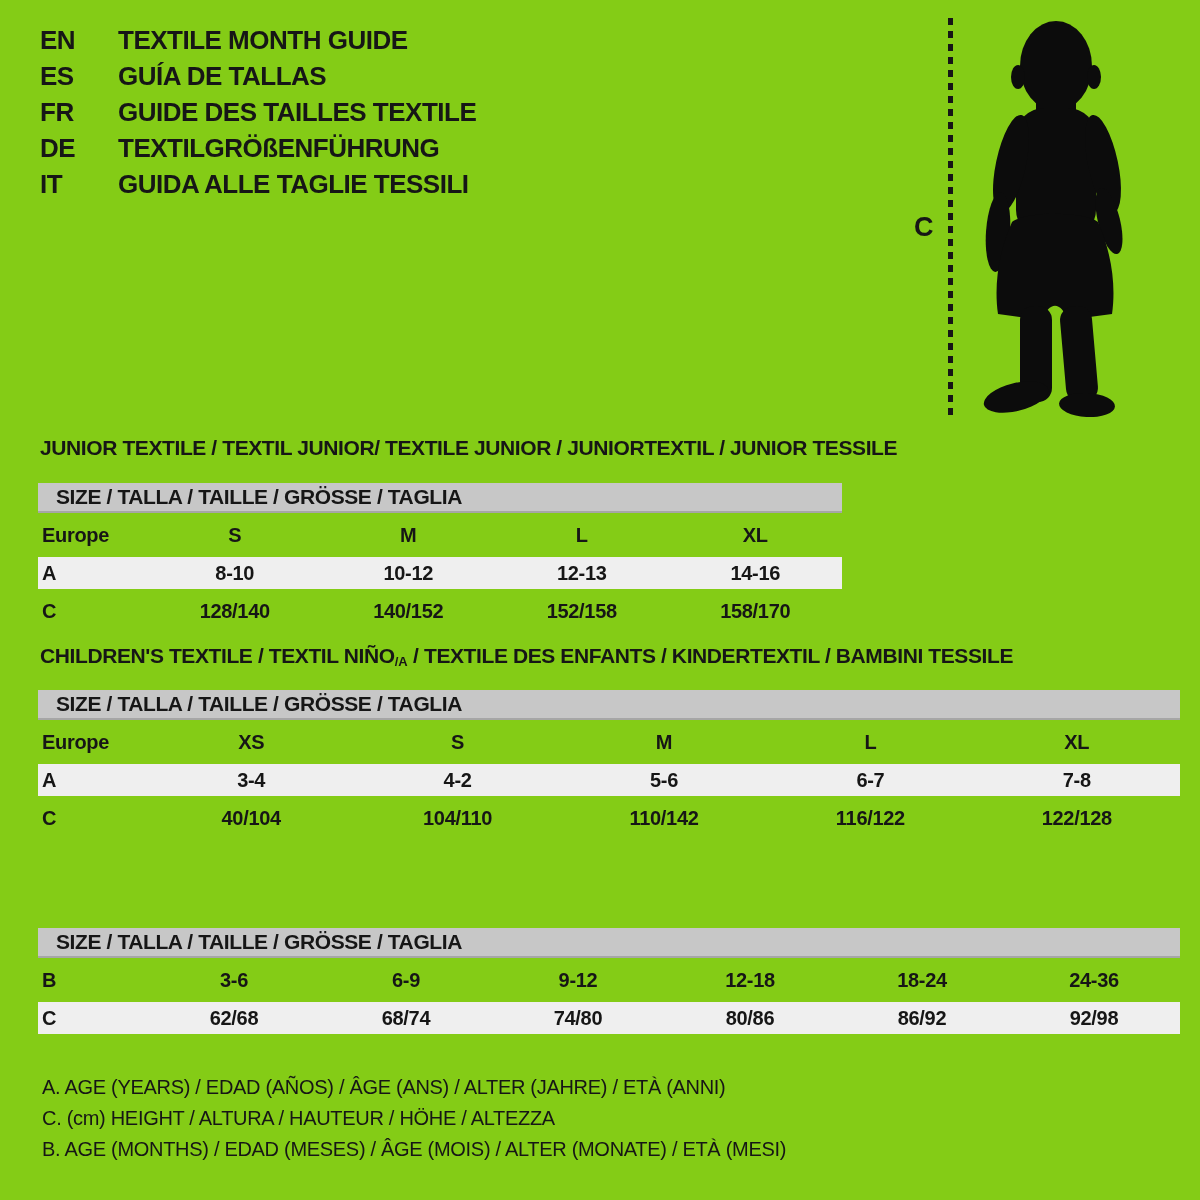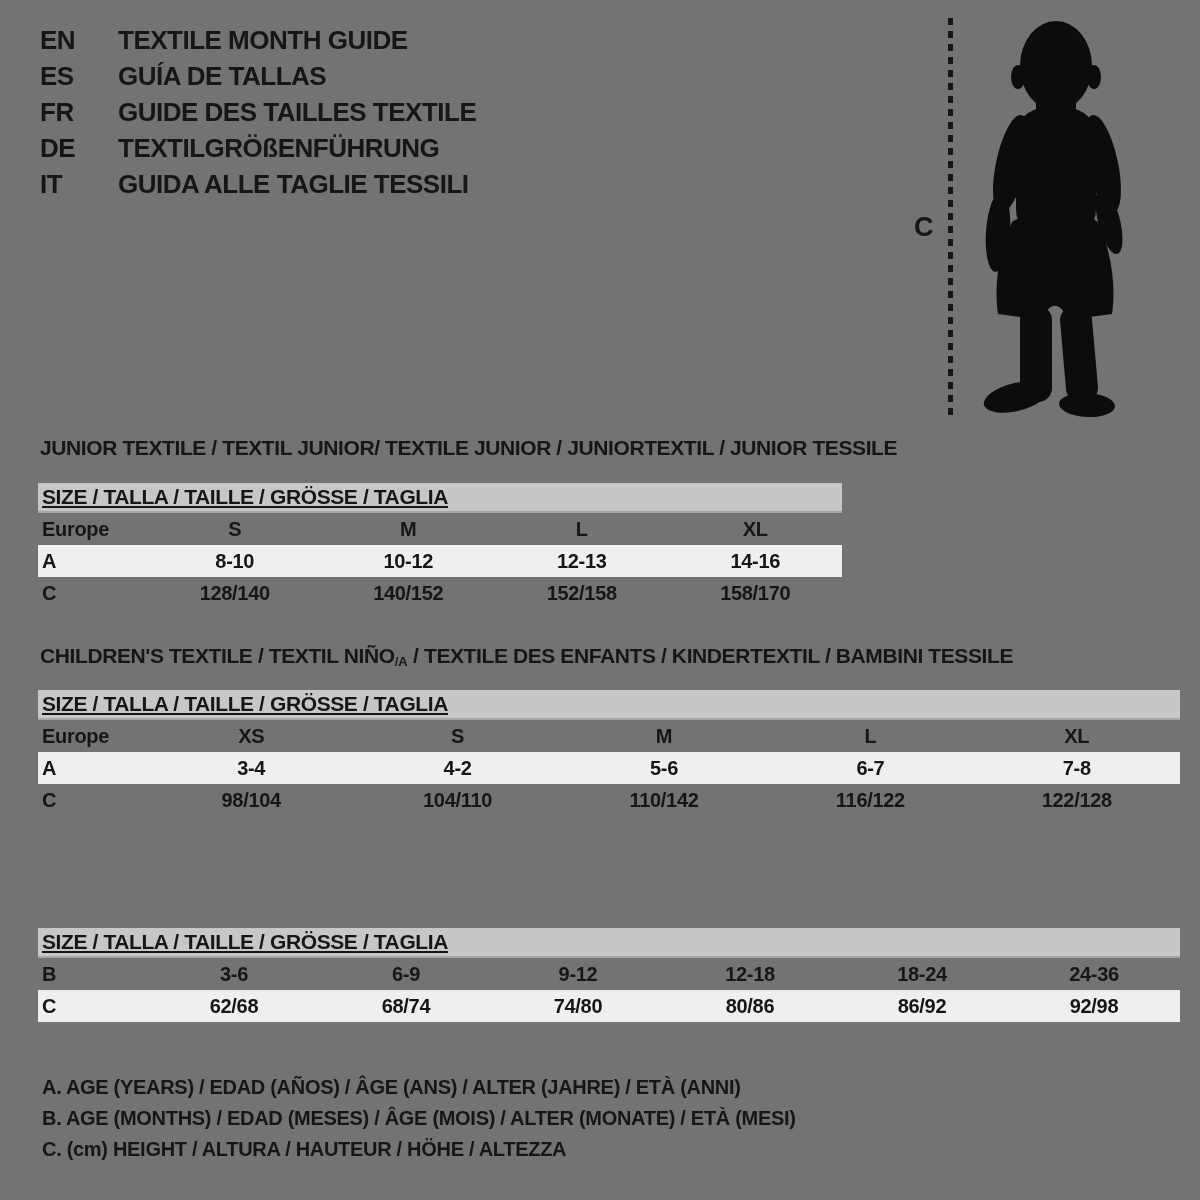--- a/index.html
+++ b/index.html
@@ -3,21 +3,21 @@
 <meta charset="utf-8">
 <style>
   :root{
     --ink:#161616;
     --bar:#c7c7c7;
     --bar-edge:#a6a6a6;
     --shade:#efefef;
   }
   html,body{margin:0;padding:0;background:#ffffff;}
   .page{
-    position:relative;width:1200px;height:1200px;background:#737373;
+    position:relative;width:1200px;height:1200px;background:#84cc16;
     font-family:"Liberation Sans", sans-serif;color:var(--ink);overflow:hidden;
   }
   
   .lang-block{position:absolute;left:40px;top:22px;}
   .lang-row{display:flex;height:36px;align-items:center;}
   .lang-code{width:78px;font-size:26px;font-weight:bold;letter-spacing:-0.5px;}
   .lang-title{font-size:26px;font-weight:bold;letter-spacing:-0.5px;white-space:pre;}
   
   .measure-line{
     position:absolute;left:948px;top:18px;width:5px;height:398px;
@@ -25,34 +25,34 @@
   }
   .c-label{position:absolute;left:914px;top:212px;font-size:27px;font-weight:bold;}
   .silhouette{position:absolute;left:966px;top:14px;}
   
   .sec-title{position:absolute;margin:0;font-size:21px;font-weight:bold;letter-spacing:-0.4px;white-space:pre;}
   .title-sub{font-size:13px;vertical-align:-3px;letter-spacing:0;}
   .two-line{line-height:30px;}
   
   .tbl{position:absolute;left:38px;}
   .thead{
-    height:30px;display:flex;align-items:center;padding-left:4px;box-sizing:border-box;
+    height:30px;display:flex;align-items:center;padding-left:18px;box-sizing:border-box;
     background:var(--bar);border-bottom:2px solid var(--bar-edge);
-    font-size:21px;font-weight:bold;letter-spacing:-0.4px;text-decoration:underline;
+    font-size:21px;font-weight:bold;letter-spacing:-0.4px;
   }
-  .trow{display:grid;height:32px;align-items:center;font-size:20px;font-weight:bold;letter-spacing:-0.3px;}
+  .trow{display:grid;height:32px;align-items:center;font-size:20px;font-weight:bold;letter-spacing:-0.3px;margin-top:6px;}
   .cols5{grid-template-columns:110px repeat(4,1fr);}
   .cols6{grid-template-columns:110px repeat(5,1fr);}
   .cols7{grid-template-columns:110px repeat(6,1fr);}
   .trow .cell{text-align:center;}
   .trow .label{text-align:left;padding-left:4px;}
   .shaded{background:var(--shade);}
   
   .legend{position:absolute;left:42px;top:1072px;}
-  .legend-line{font-size:20px;font-weight:bold;letter-spacing:-0.3px;line-height:31px;white-space:pre;}
+  .legend-line{font-size:20px;font-weight:normal;letter-spacing:-0.3px;line-height:31px;white-space:pre;}
 </style>
 </head>
 <body>
 
 <div class="page">
 
   <div class="lang-block">
     <div class="lang-row">
       <span class="lang-code">EN</span>
       <span class="lang-title">TEXTILE MONTH GUIDE</span>
@@ -136,21 +136,21 @@
     <div class="trow cols6 shaded">
       <div class="label">A</div>
       <div class="cell">3-4</div>
       <div class="cell">4-2</div>
       <div class="cell">5-6</div>
       <div class="cell">6-7</div>
       <div class="cell">7-8</div>
     </div>
     <div class="trow cols6">
       <div class="label">C</div>
-      <div class="cell">98/104</div>
+      <div class="cell">40/104</div>
       <div class="cell">104/110</div>
       <div class="cell">110/142</div>
       <div class="cell">116/122</div>
       <div class="cell">122/128</div>
     </div>
   </div>
 
   <div class="tbl" style="top:928px;width:1142px;">
     <div class="thead">SIZE / TALLA / TAILLE / GRÖSSE / TAGLIA</div>
     <div class="trow cols7">
@@ -168,17 +168,17 @@
       <div class="cell">68/74</div>
       <div class="cell">74/80</div>
       <div class="cell">80/86</div>
       <div class="cell">86/92</div>
       <div class="cell">92/98</div>
     </div>
   </div>
 
   <div class="legend">
     <div class="legend-line">A. AGE (YEARS) / EDAD (AÑOS) / ÂGE (ANS) / ALTER (JAHRE) / ETÀ (ANNI)</div>
+    <div class="legend-line">C. (cm) HEIGHT / ALTURA / HAUTEUR / HÖHE / ALTEZZA</div>
     <div class="legend-line">B. AGE (MONTHS) / EDAD (MESES) / ÂGE (MOIS) / ALTER (MONATE) / ETÀ (MESI)</div>
-    <div class="legend-line">C. (cm) HEIGHT / ALTURA / HAUTEUR / HÖHE / ALTEZZA</div>
   </div>
 
 </div>
 
 </body></html>

